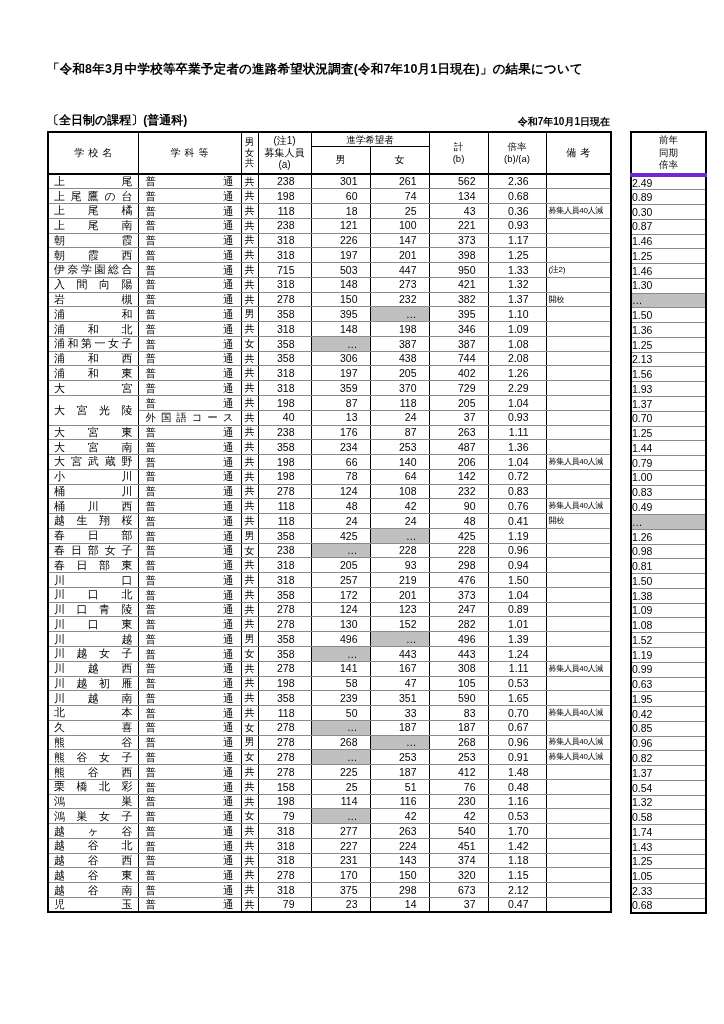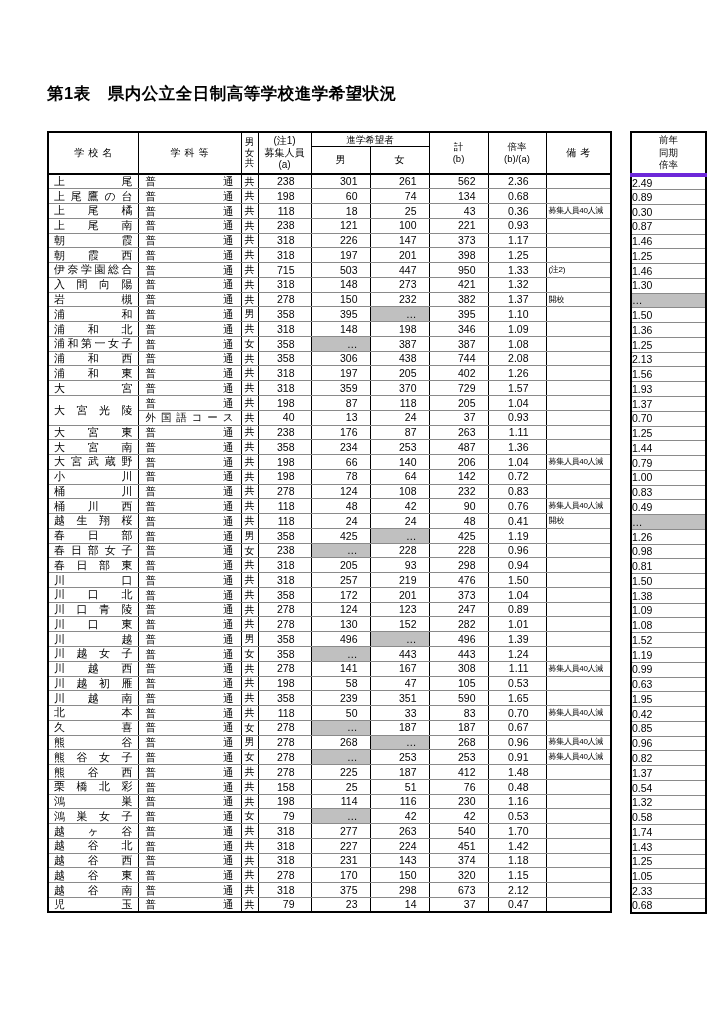--- a/index.html
+++ b/index.html
@@ -45,21 +45,25 @@
   td.cap{padding-right:16px;}
   td.rate{padding-right:17px;}
   td.note{font-size:8px;text-align:left;padding-left:2px;letter-spacing:-0.3px;white-space:nowrap;margin-left:29px;}
   td.prevv{text-align:left;padding-right:13px;}
   td.gray{background:#c0c0c0;}
 </style>
 </head>
 <body>
 
 <div class="page">
-  <div class="title2">第1表　県内公立全日制高等学校進学希望状況</div>
+  <div class="title1">「令和8年3月中学校等卒業予定者の進路希望状況調査(令和7年10月1日現在)」の結果について</div>
+  <div class="subline">
+    <span class="course-note">〔全日制の課程〕(普通科)</span>
+    <span class="as-of">令和7年10月1日現在</span>
+  </div>
 
   <div class="tables">
     <table class="main">
       <colgroup>
         <col style="width:90px">
           <col style="width:103px">
           <col style="width:17px">
         <col style="width:53px">
           <col style="width:59px">
           <col style="width:59px">
@@ -245,21 +249,21 @@
             <td class="note"></td>
           </tr>
           <tr>
             <td class="name">大宮</td>
             <td class="dept">普通</td>
             <td class="gender">共</td>
             <td class="num cap">318</td>
             <td class="num">359</td>
             <td class="num">370</td>
             <td class="num">729</td>
-            <td class="num rate">1.57</td>
+            <td class="num rate">2.29</td>
             <td class="note"></td>
           </tr>
           <tr>
             <td class="name" rowspan="2">大宮光陵</td>
             <td class="dept">普通</td>
             <td class="gender">共</td>
             <td class="num cap">198</td>
             <td class="num">87</td>
             <td class="num">118</td>
             <td class="num">205</td>

